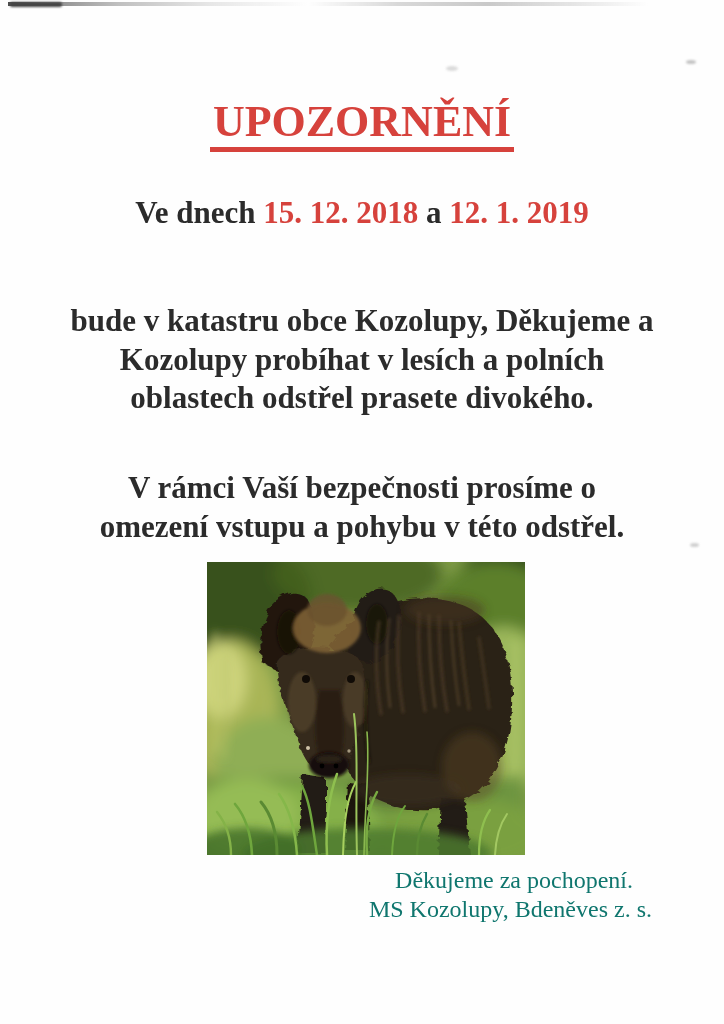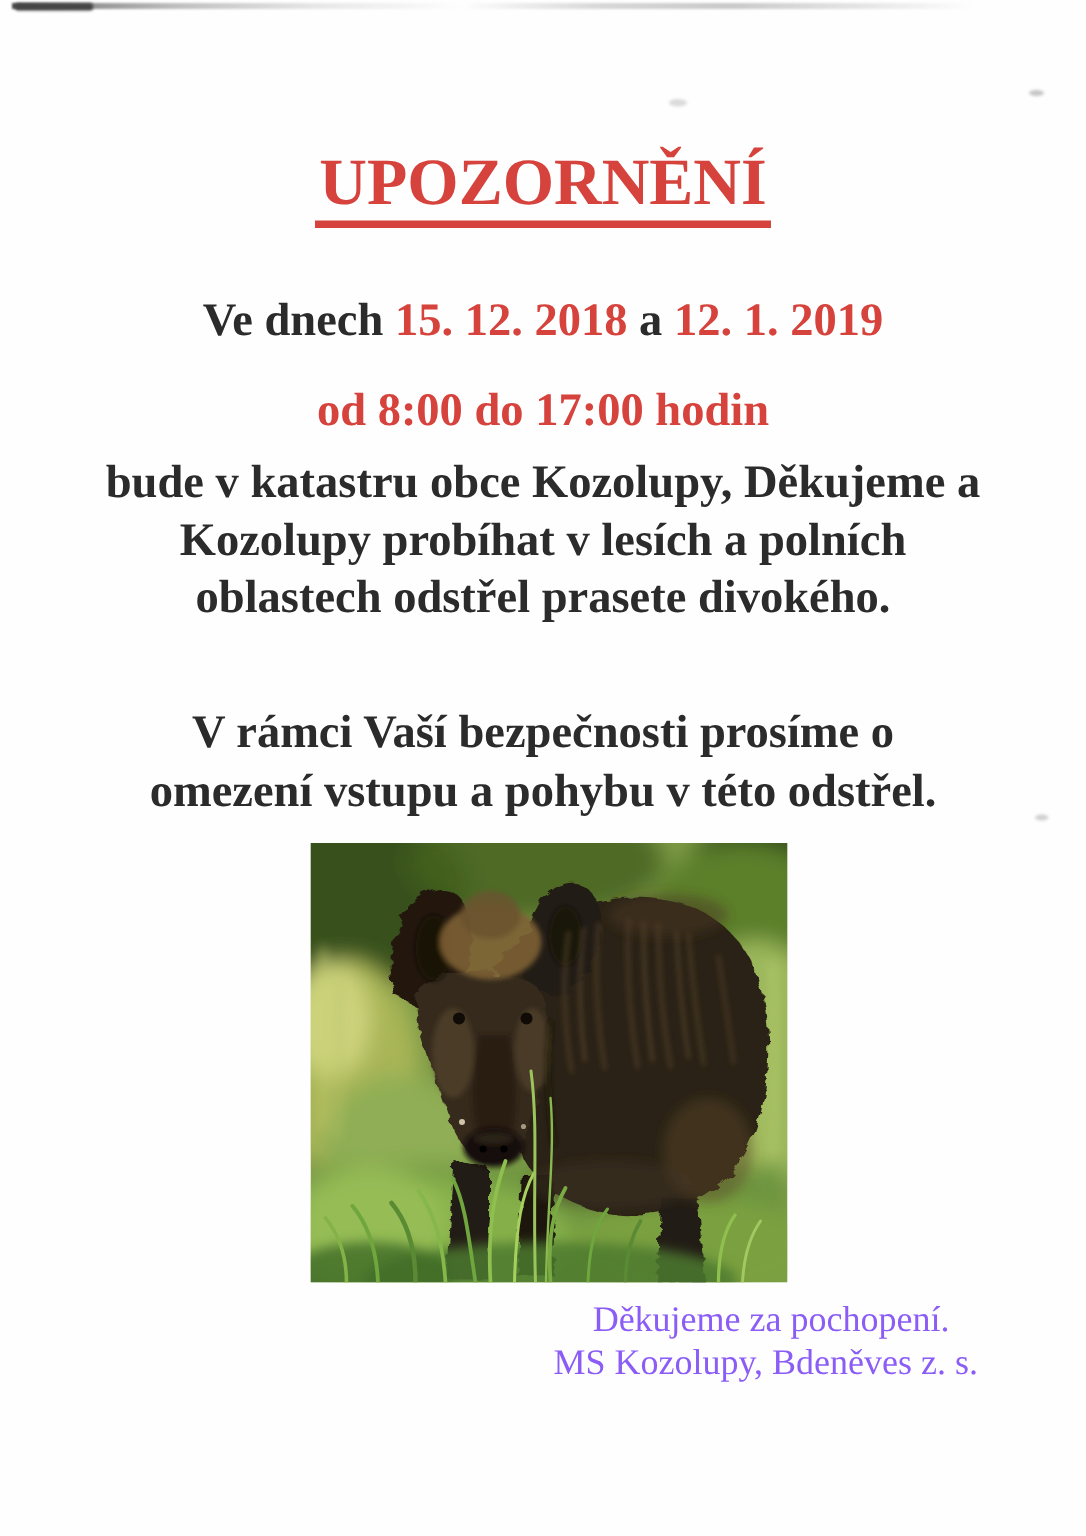--- a/index.html
+++ b/index.html
@@ -47,21 +47,21 @@
   
   .photo{
     position:absolute;left:207px;top:562px;width:318px;height:293px;
     overflow:hidden;
   }
   .photo svg{display:block;width:100%;height:100%;}
   
   .footer{
     position:absolute;top:866px;right:72px;
     font-size:24px;line-height:29px;text-align:right;
-    color:#8b5cf6;font-weight:normal;
+    color:#0f766e;font-weight:normal;
   }
   .footer .f-line1{display:block;padding-right:19px;}
   .footer .f-line2{display:block;}
 </style>
 </head>
 <body>
 
 <div class="page">
 
   <div class="scan-top-line"></div>
@@ -69,21 +69,20 @@
   <div class="speck speck-1"></div>
   <div class="speck speck-2"></div>
   <div class="speck speck-3"></div>
 
   <div class="center-line title">
     <span class="underlined">UPOZORNĚNÍ</span>
   </div>
 
   <div class="center-line bold31 date-line"><span>Ve dnech </span><span class="red">15. 12. 2018</span><span> a </span><span class="red">12. 1. 2019</span></div>
 
-  <div class="center-line bold31 time-line">od 8:00 do 17:00 hodin</div>
 
   <div class="center-line bold31 body-par">
     <span class="par-line">bude v katastru obce Kozolupy, Děkujeme a</span>
     <span class="par-line">Kozolupy probíhat v lesích a polních</span>
     <span class="par-line">oblastech odstřel prasete divokého.</span>
   </div>
 
   <div class="center-line bold31 safety-par">
     <span class="par-line">V rámci Vaší bezpečnosti prosíme o</span>
     <span class="par-line">omezení vstupu a pohybu v této odstřel.</span>

